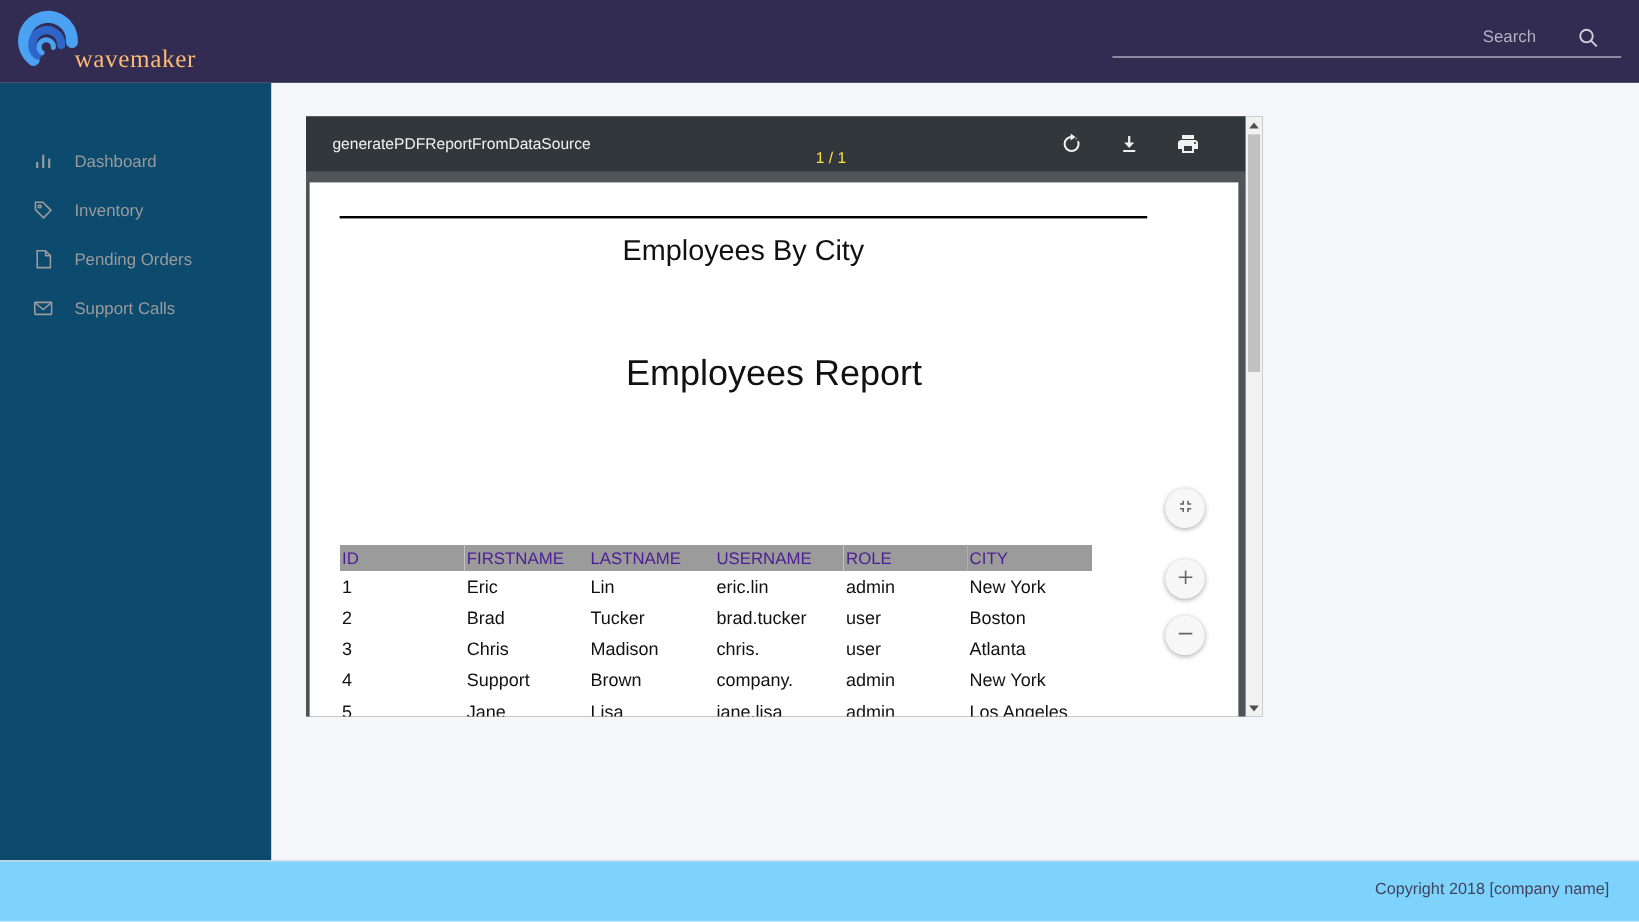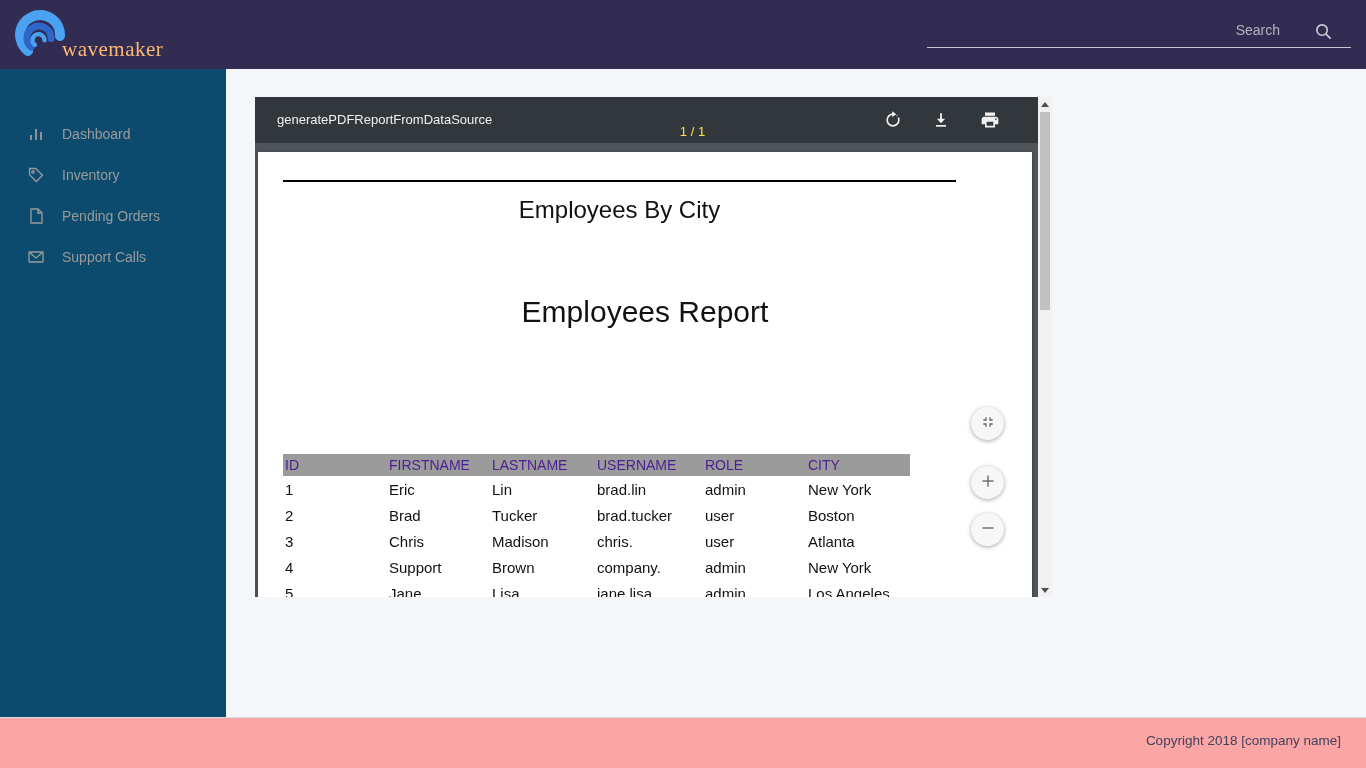--- a/index.html
+++ b/index.html
@@ -42,21 +42,21 @@
   }
   .nav-item {
     height:41px; display:flex; align-items:center; padding-left:27px;
     cursor:pointer;
   }
   .nav-item .nav-icon { width:18px; height:18px; display:inline-flex; }
   .nav-item .nav-label { color:#9b9b9b; font-size:14px; margin-left:17px; }
   
   .footer {
     position:absolute; left:0; top:717px; width:1366px; height:51px;
-    background:#fca5a5; border-top:1px solid #d9dbe3; z-index:25;
+    background:#7dd3fc; border-top:1px solid #d9dbe3; z-index:25;
   }
   .footer span {
     position:absolute; right:25px; top:15px; color:#43425d; font-size:13.5px;
   }
   
   .pdf-viewer {
     position:absolute; left:255px; top:97px; width:797px; height:500px;
     background:#50555a; z-index:10;
   }
   .pdf-toolbar {
@@ -239,21 +239,21 @@
               <th>USERNAME</th>
               <th>ROLE</th>
               <th>CITY</th>
             </tr>
           </thead>
           <tbody>
             <tr>
               <td>1</td>
               <td>Eric</td>
               <td>Lin</td>
-              <td>brad.lin</td>
+              <td>eric.lin</td>
               <td>admin</td>
               <td>New York</td>
             </tr>
             <tr>
               <td>2</td>
               <td>Brad</td>
               <td>Tucker</td>
               <td>brad.tucker</td>
               <td>user</td>
               <td>Boston</td>

